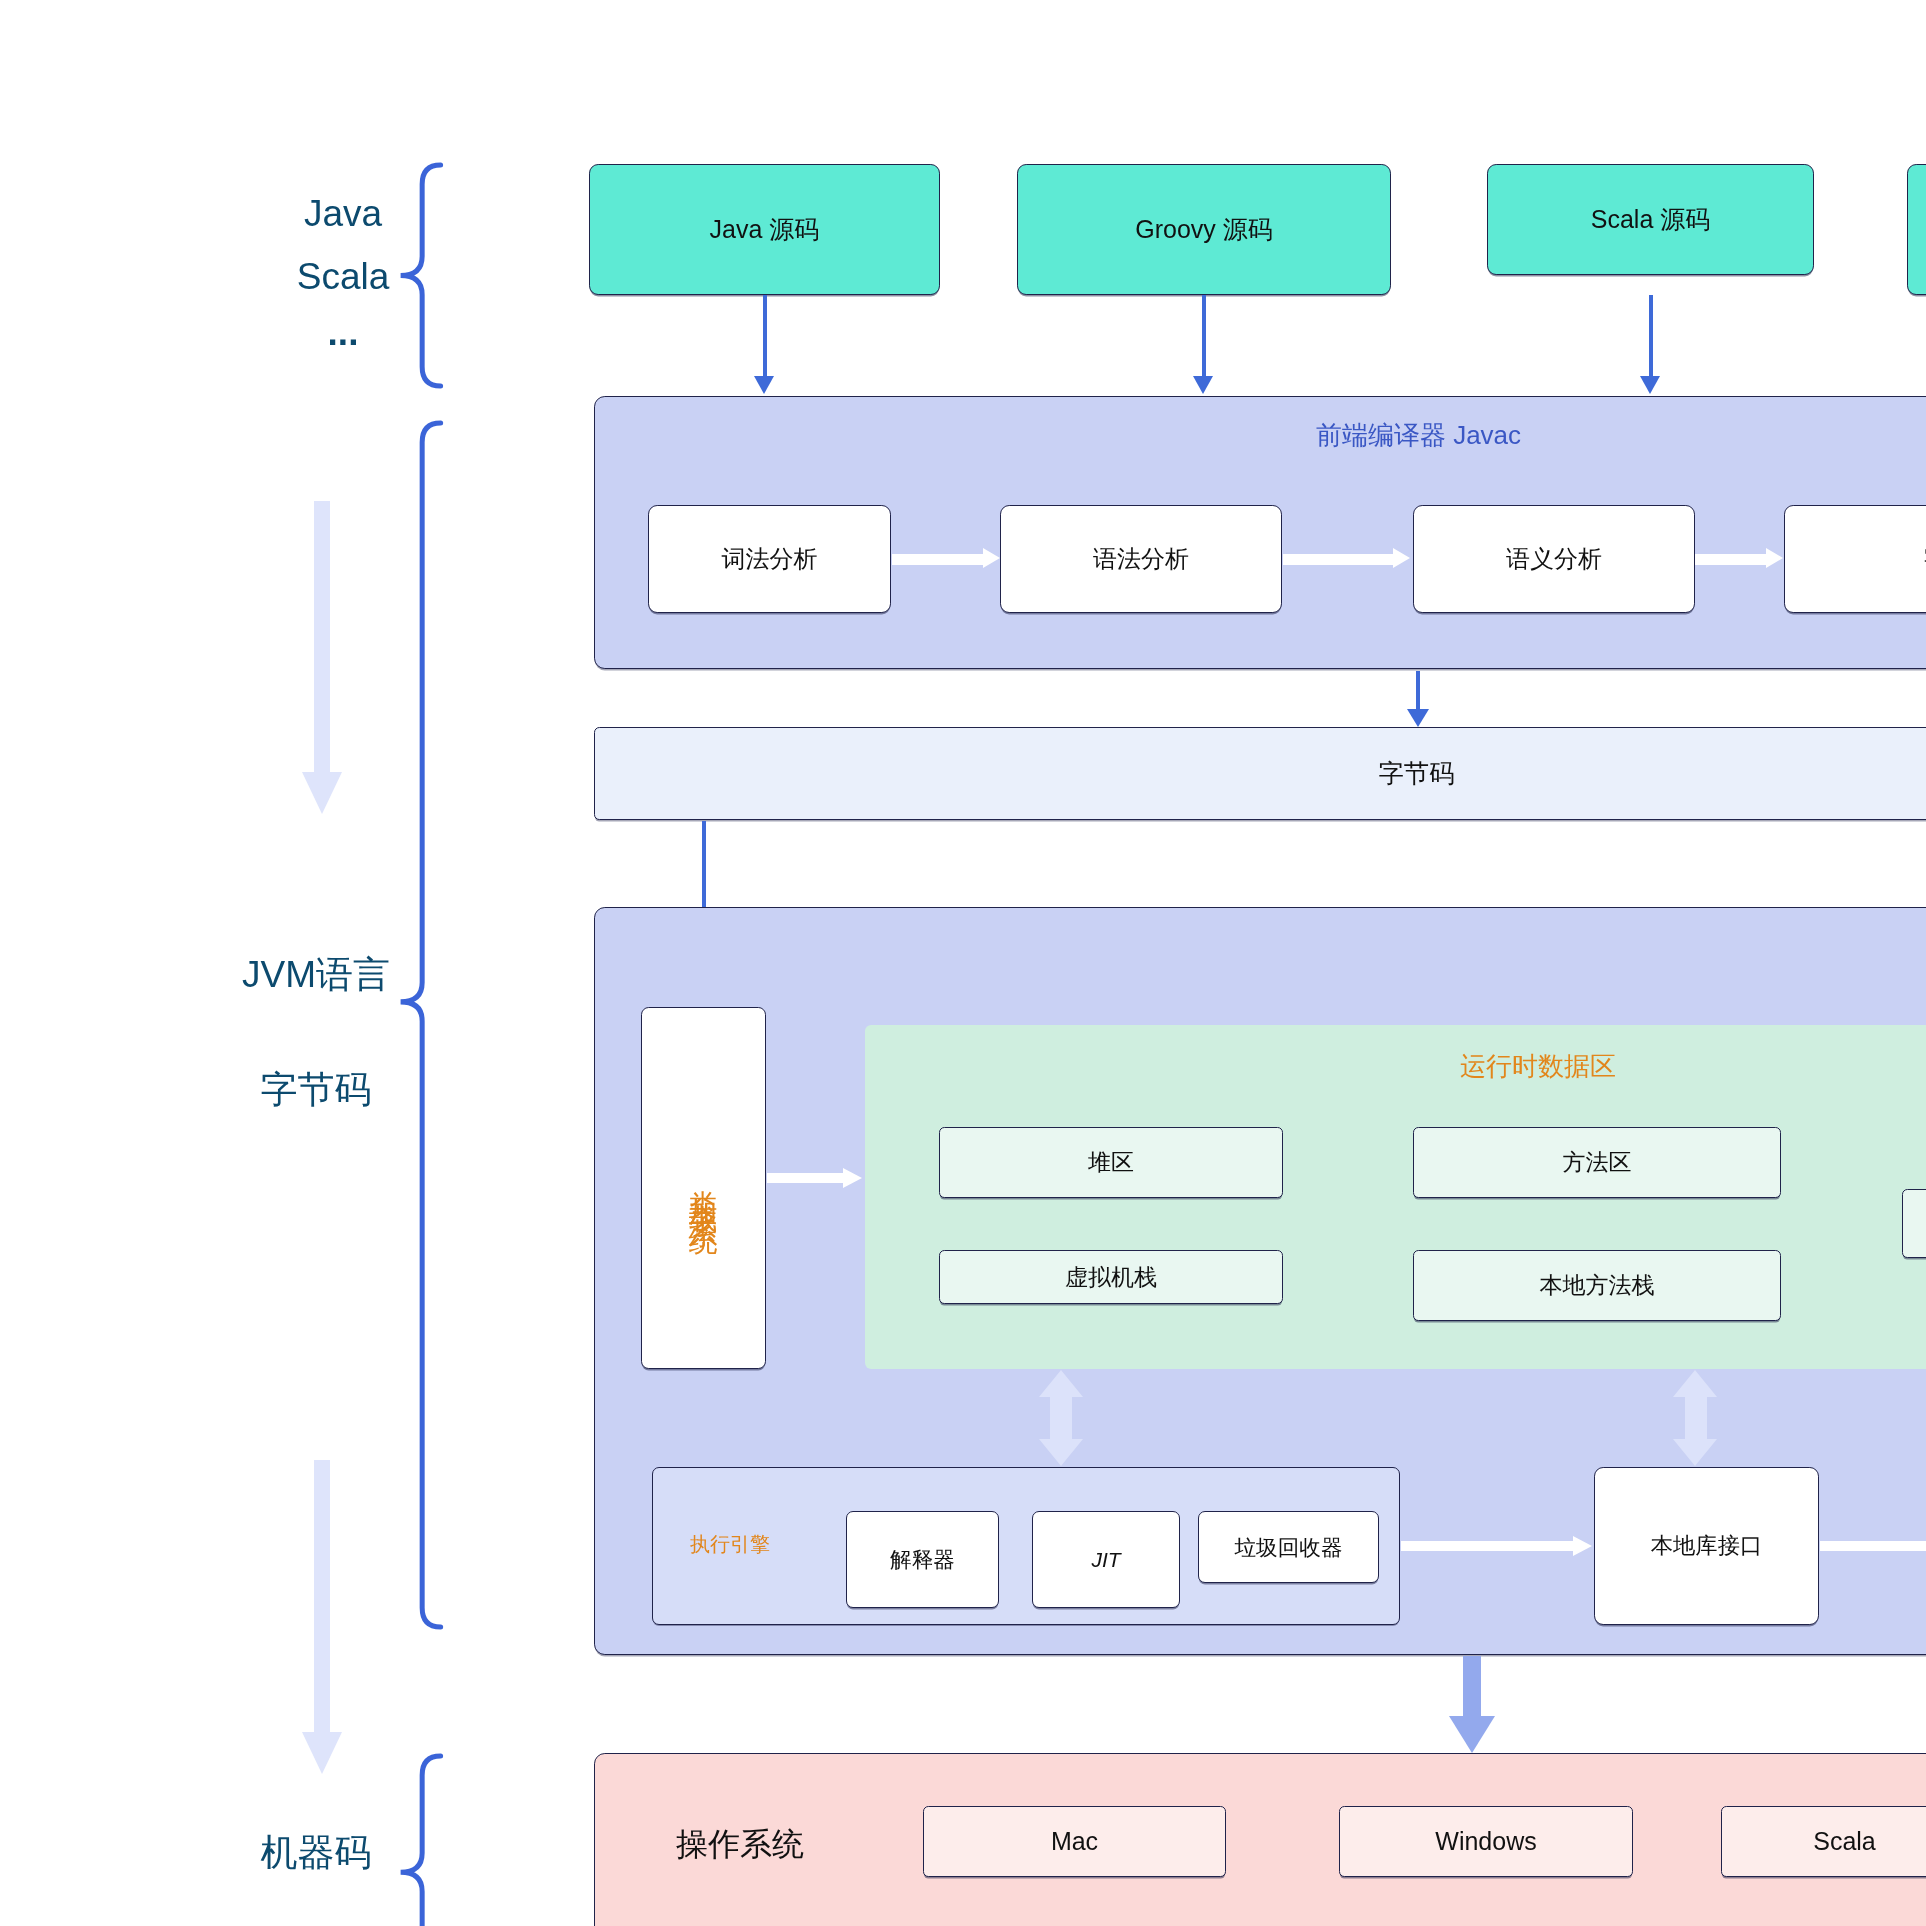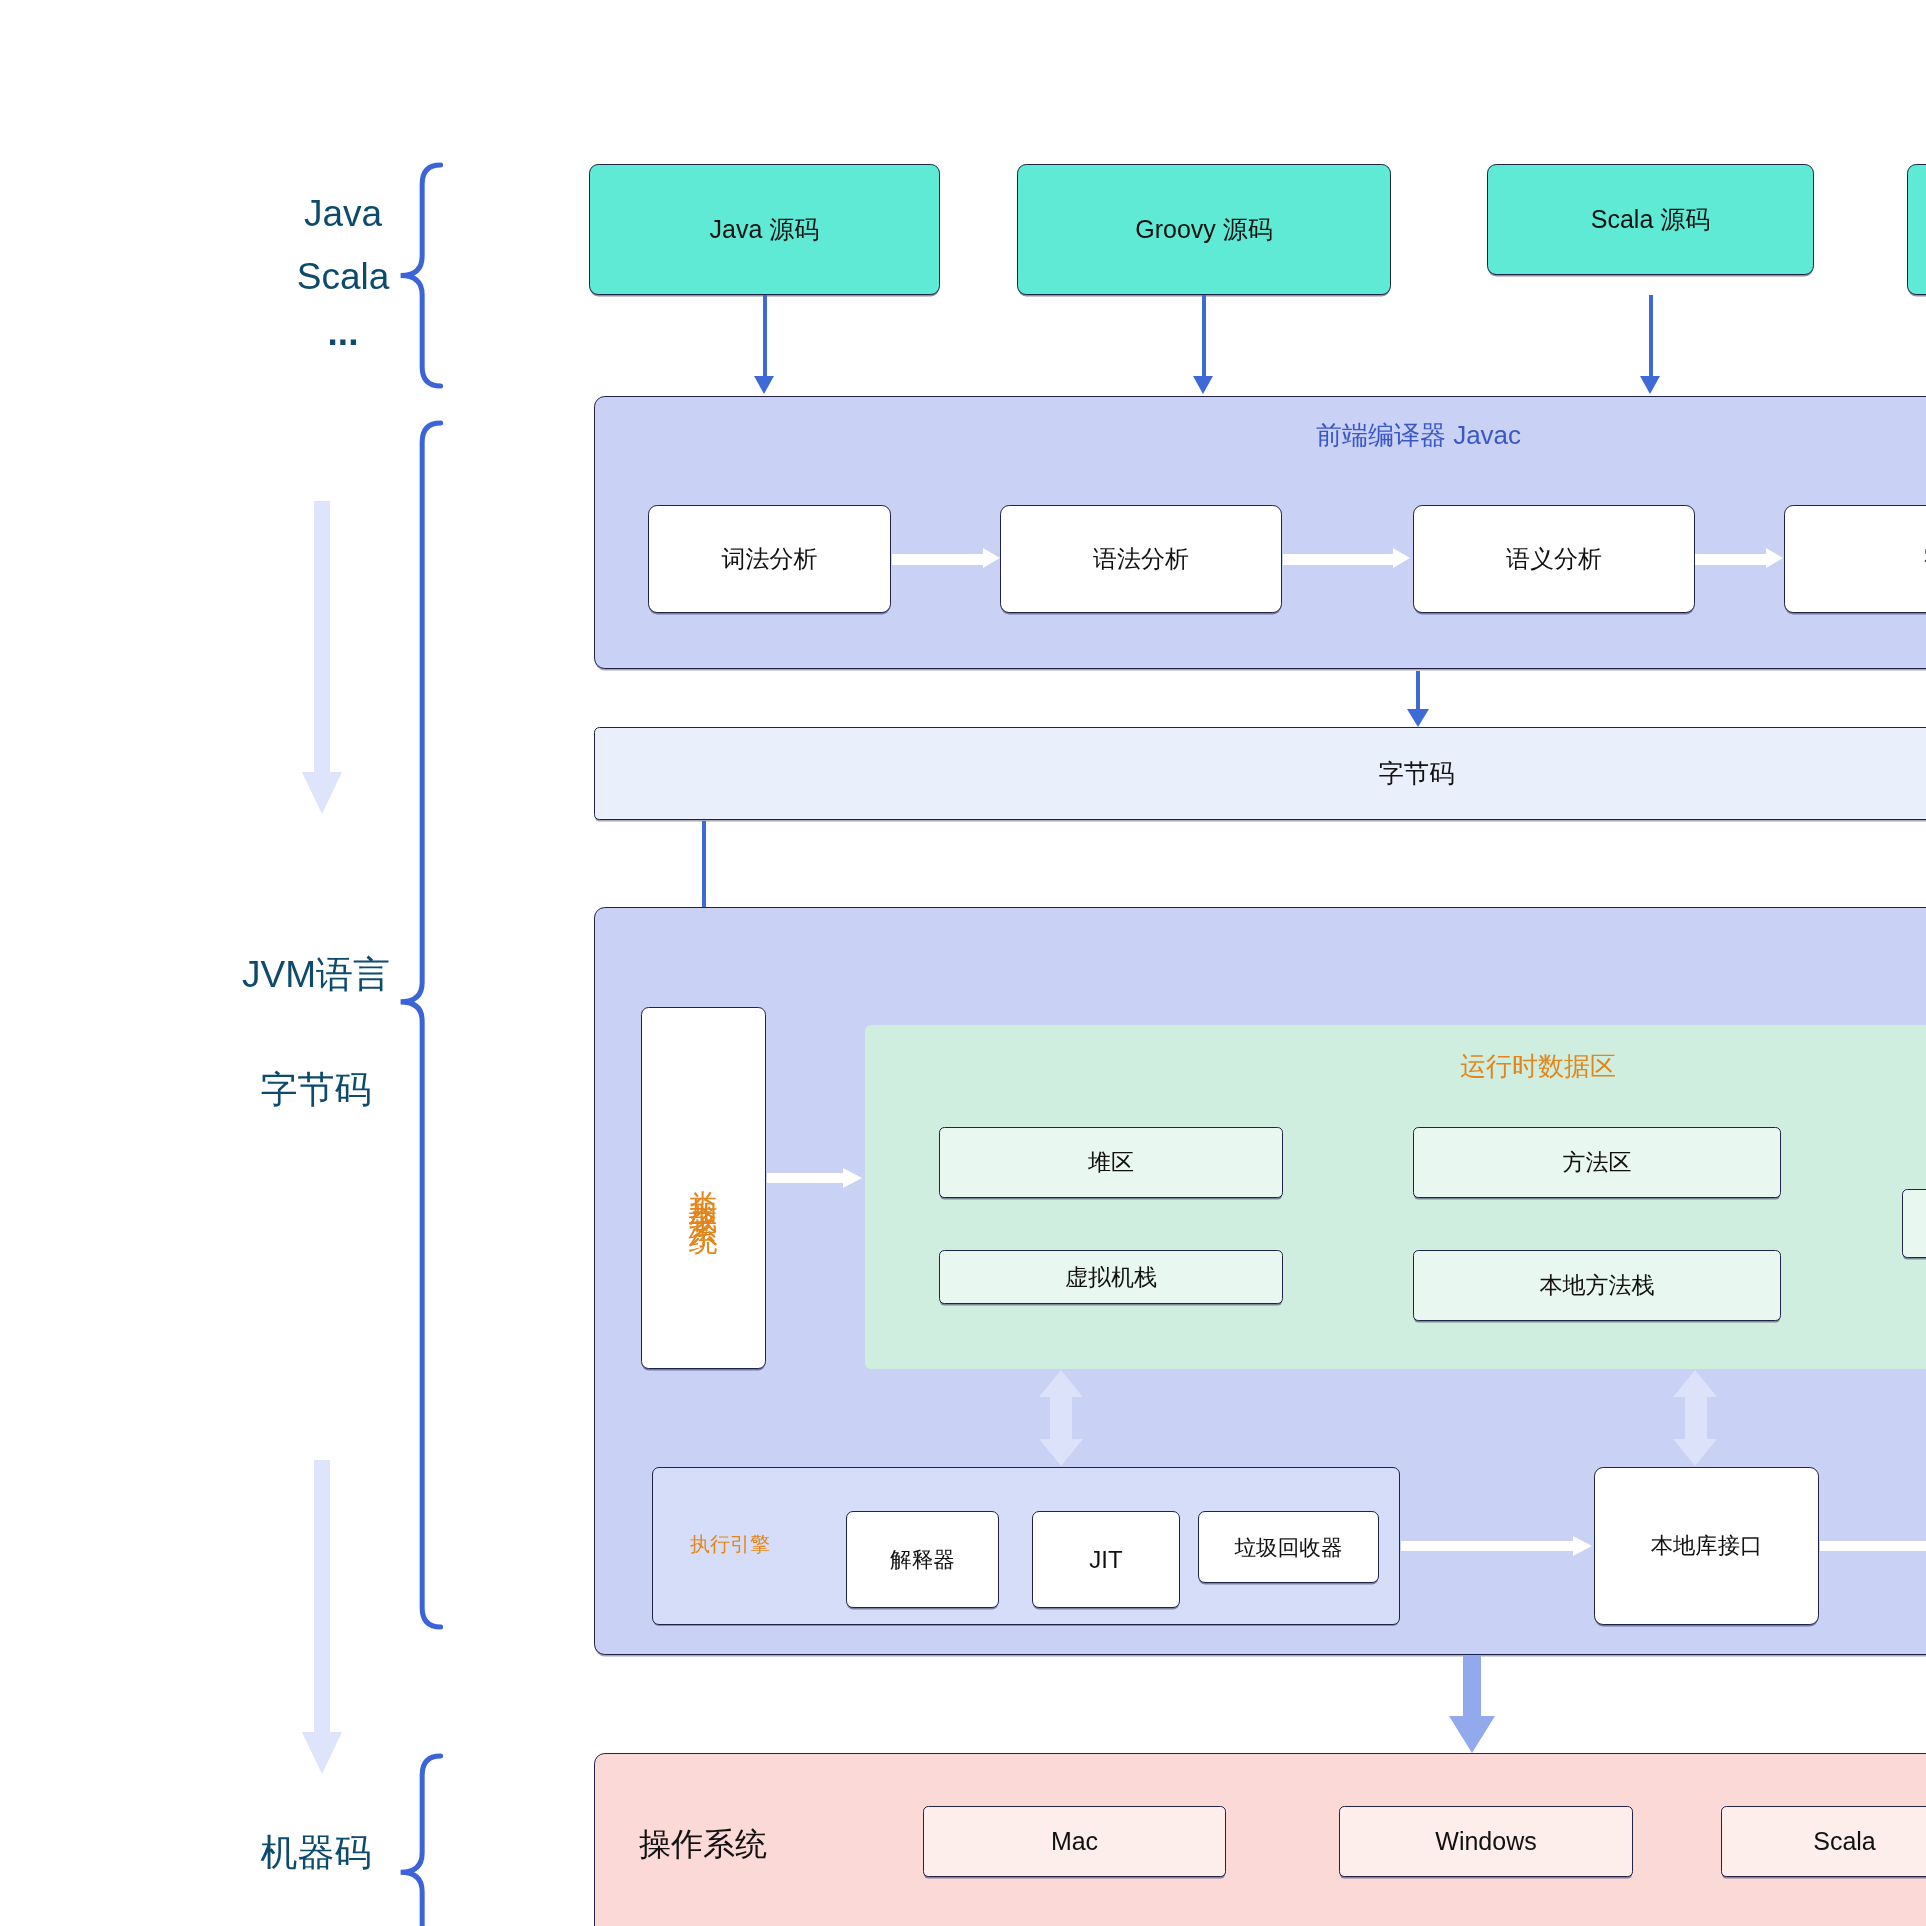--- a/index.html
+++ b/index.html
@@ -166,21 +166,21 @@
     <div class="tri" style="left:1673px;top:1370px;border-left:22.3px solid transparent;border-right:22.3px solid transparent;border-bottom:27px solid #DCE2FA;"></div>
     <div class="shaft" style="left:1685px;top:1395px;width:21.6px;height:46px;background:#DCE2FA;"></div>
     <div class="tri" style="left:1673px;top:1439px;border-left:22.3px solid transparent;border-right:22.3px solid transparent;border-top:27px solid #DCE2FA;"></div>
   </div>
 
   <div class="engine" style="left:652px;top:1467px;width:748px;height:158px;"></div>
   <div class="lbl-orange" style="left:670px;top:1531px;font-size:20px;font-weight:500;margin-left:20px;">执行引擎</div>
   <div class="box whitebox" style="left:846px;top:1511px;width:153px;height:97px;border-radius:7px;font-size:21.6px;">
       <span>解释器</span>
     </div>
-  <div class="box whitebox" style="left:1032px;top:1511px;width:148px;height:97px;border-radius:7px;font-size:24px;">
+  <div class="box whitebox" style="left:1032px;top:1511px;width:148px;height:97px;border-radius:7px;font-size:21px;font-style:italic;">
       <span>JIT</span>
     </div>
   <div class="box whitebox" style="left:1198px;top:1511px;width:181px;height:72px;border-radius:7px;font-size:21.6px;">
       <span>垃圾回收器</span>
     </div>
 
   <div>
     <div class="shaft" style="left:1401px;top:1541px;width:173px;height:10px;background:#fff;"></div>
     <div class="tri" style="left:1573px;top:1536px;border-top:10px solid transparent;border-bottom:10px solid transparent;border-left:19px solid #fff;"></div>
   </div>
@@ -193,21 +193,21 @@
     <div class="shaft" style="left:1820px;top:1541px;width:146px;height:10px;background:#fff;"></div>
 
   </div>
 
   <div>
     <div class="shaft" style="left:1463px;top:1656px;width:17.7px;height:62px;background:#93A9ED;"></div>
     <div class="tri" style="left:1449px;top:1716px;border-left:23px solid transparent;border-right:23px solid transparent;border-top:37px solid #93A9ED;"></div>
   </div>
 
   <div class="container pinkbig" style="left:594px;top:1753px;width:1647px;height:277px;"></div>
-  <div class="blk" style="left:639px;top:1823px;font-size:32px;">操作系统</div>
+  <div class="blk" style="left:676px;top:1823px;font-size:32px;">操作系统</div>
   <div class="box pinkcell" style="left:923px;top:1806px;width:303px;height:71px;">
       <span>Mac</span>
     </div>
   <div class="box pinkcell" style="left:1339px;top:1806px;width:294px;height:71px;">
       <span>Windows</span>
     </div>
   <div class="box pinkcell" style="left:1721px;top:1806px;width:247px;height:71px;">
       <span>Scala</span>
     </div>
 

